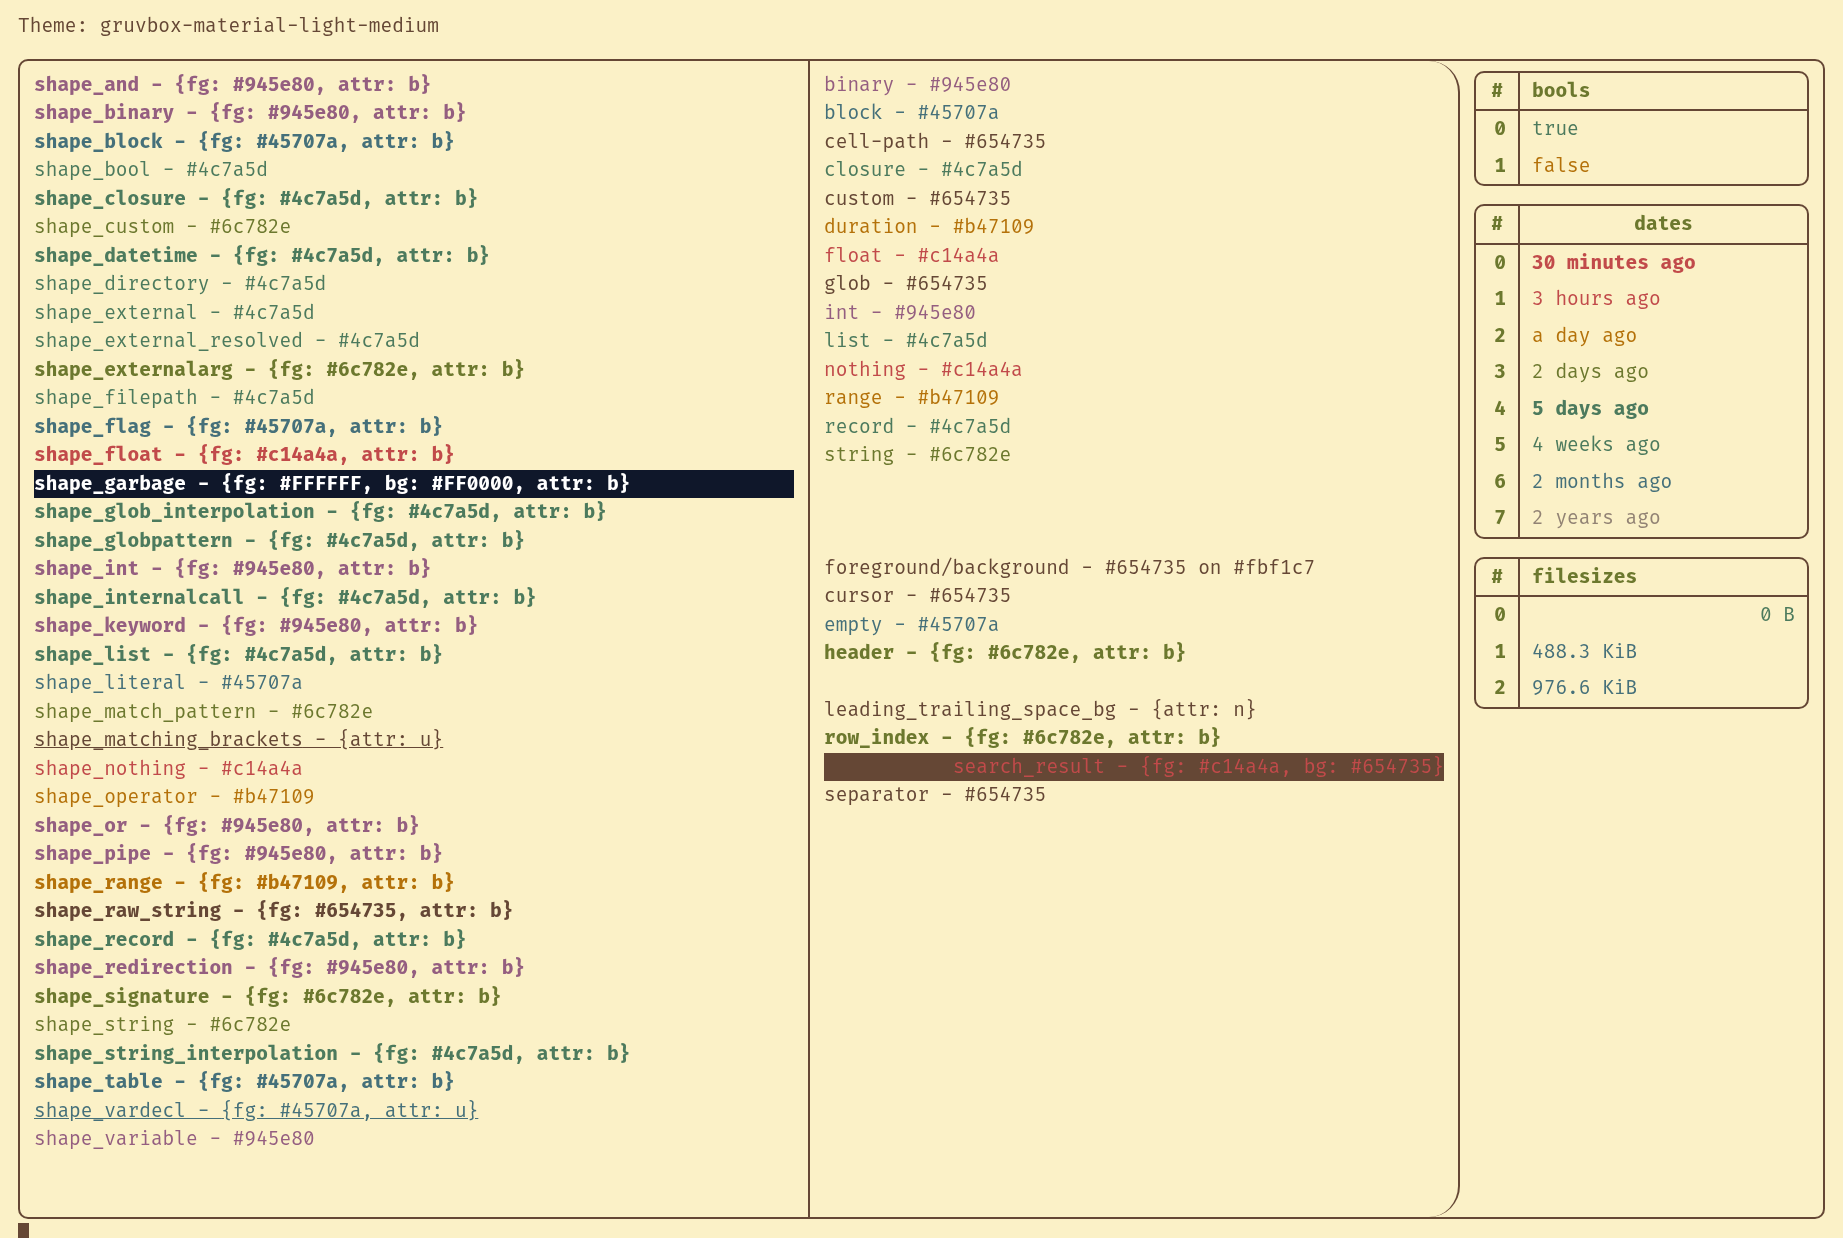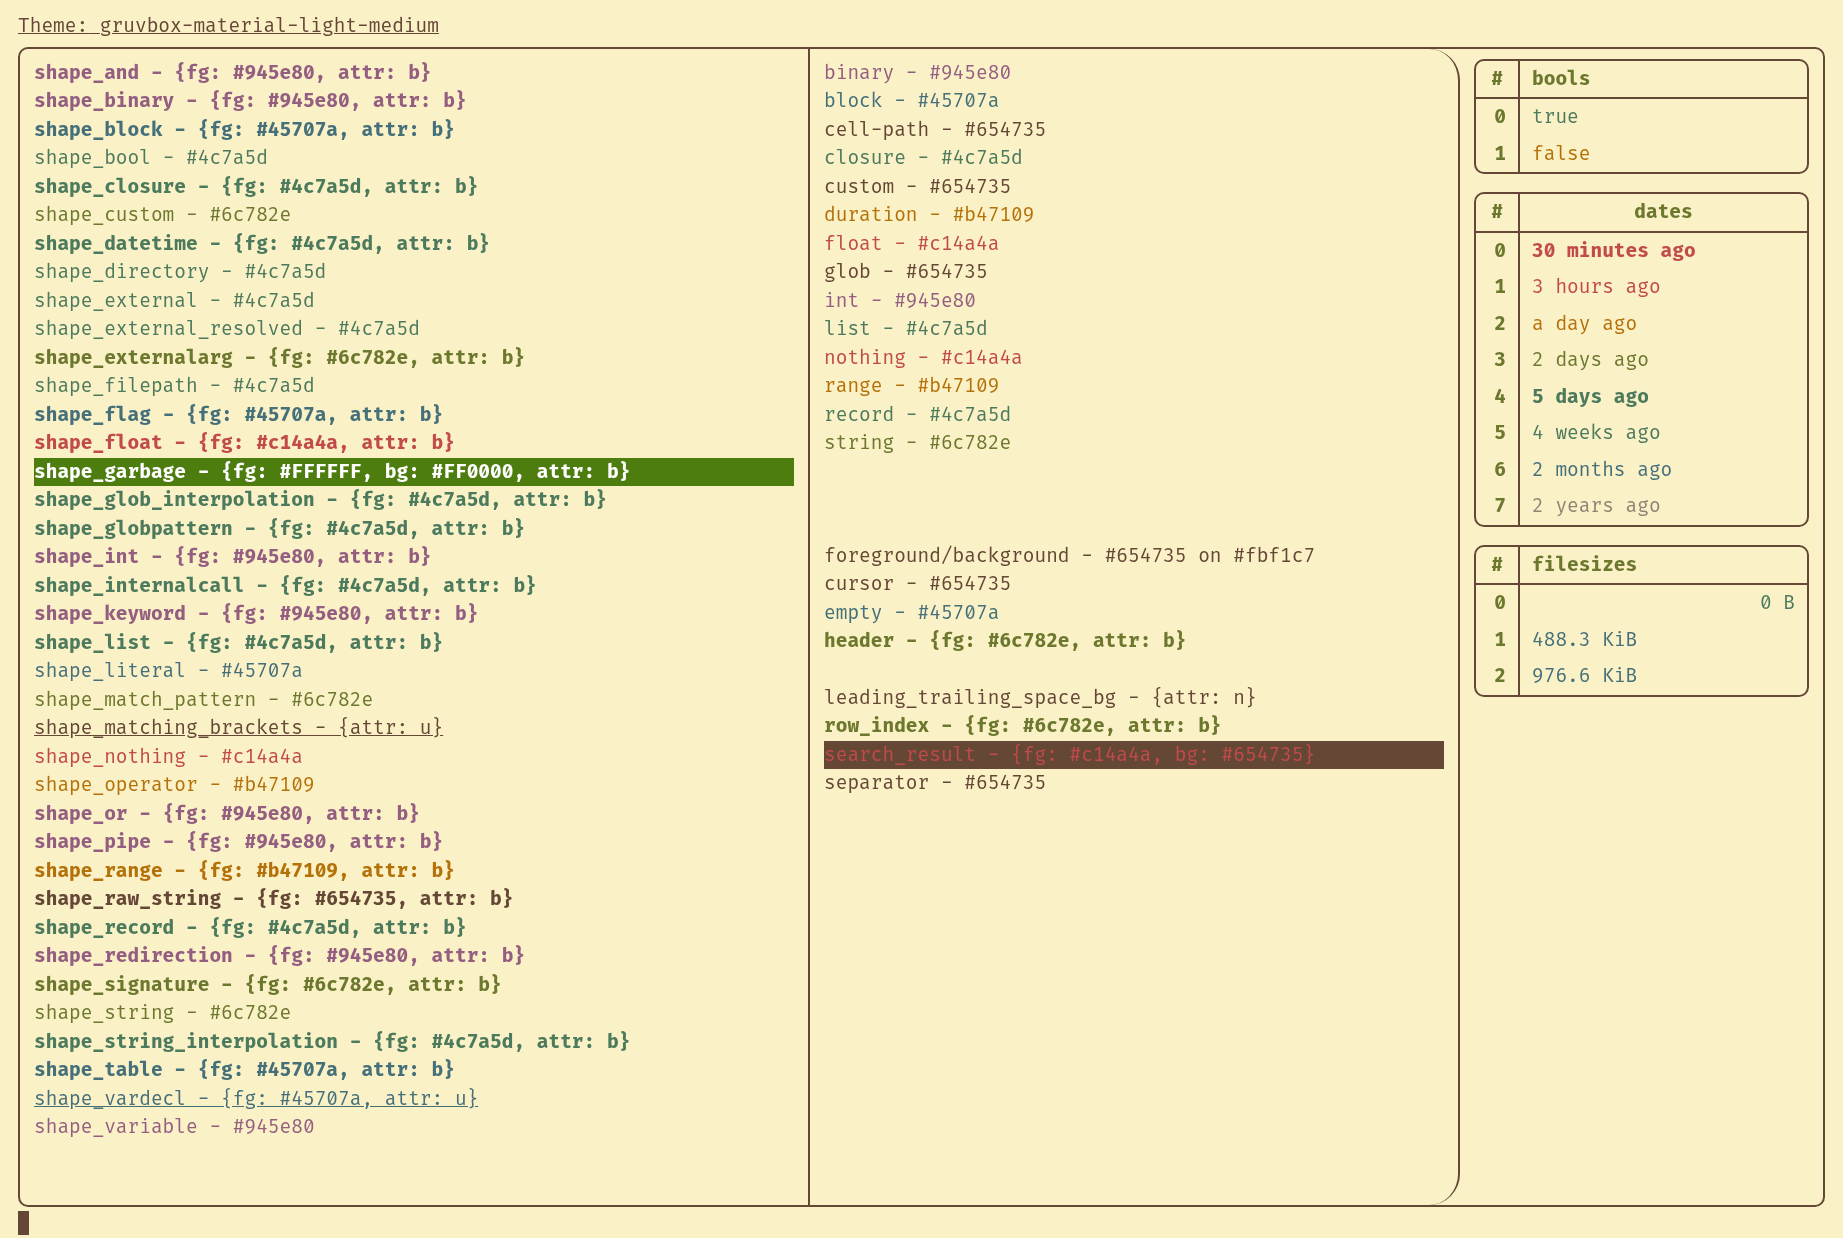--- a/index.html
+++ b/index.html
@@ -24,22 +24,21 @@
     color: var(--fg);
     font-family: "Fira Code", "JetBrains Mono", "Cascadia Code", Consolas, monospace;
     font-size: 19px;
     line-height: 1.5;
     font-variant-ligatures: none;
   }
   .screen {
     padding: 12px 18px;
   }
   .title {
-    margin-bottom: 6px;
-    text-decoration: underline;
+    margin-bottom: 18px;
   }
   .panel {
     border: 2px solid var(--border);
     border-radius: 10px;
     display: flex;
     flex-direction: row;
     height: 1160px;
   }
   .col {
     padding: 10px 14px;
@@ -62,22 +61,22 @@
   .u { text-decoration: underline; }
   .fg-purple { color: var(--purple); }
   .fg-blue   { color: var(--blue); }
   .fg-aqua   { color: var(--aqua); }
   .fg-green  { color: var(--green); }
   .fg-red    { color: var(--red); }
   .fg-yellow { color: var(--yellow); }
   .fg-fg     { color: var(--fg); }
   .fg-gray   { color: var(--gray); }
   .fg-white  { color: #FFFFFF; }
-  .bg-redbright { background: #4d7c0f; }
-  .bg-fg { background: var(--fg); color: var(--red); }
+  .bg-redbright { background: #0f172a; }
+  .bg-fg { background: var(--fg); color: var(--red); text-align: right; }
   .gap { height: 28px; }
 
   
   .tbl {
     border: 2px solid var(--border);
     border-radius: 10px;
     margin-bottom: 18px;
     overflow: hidden;
   }
   .tbl-row {

